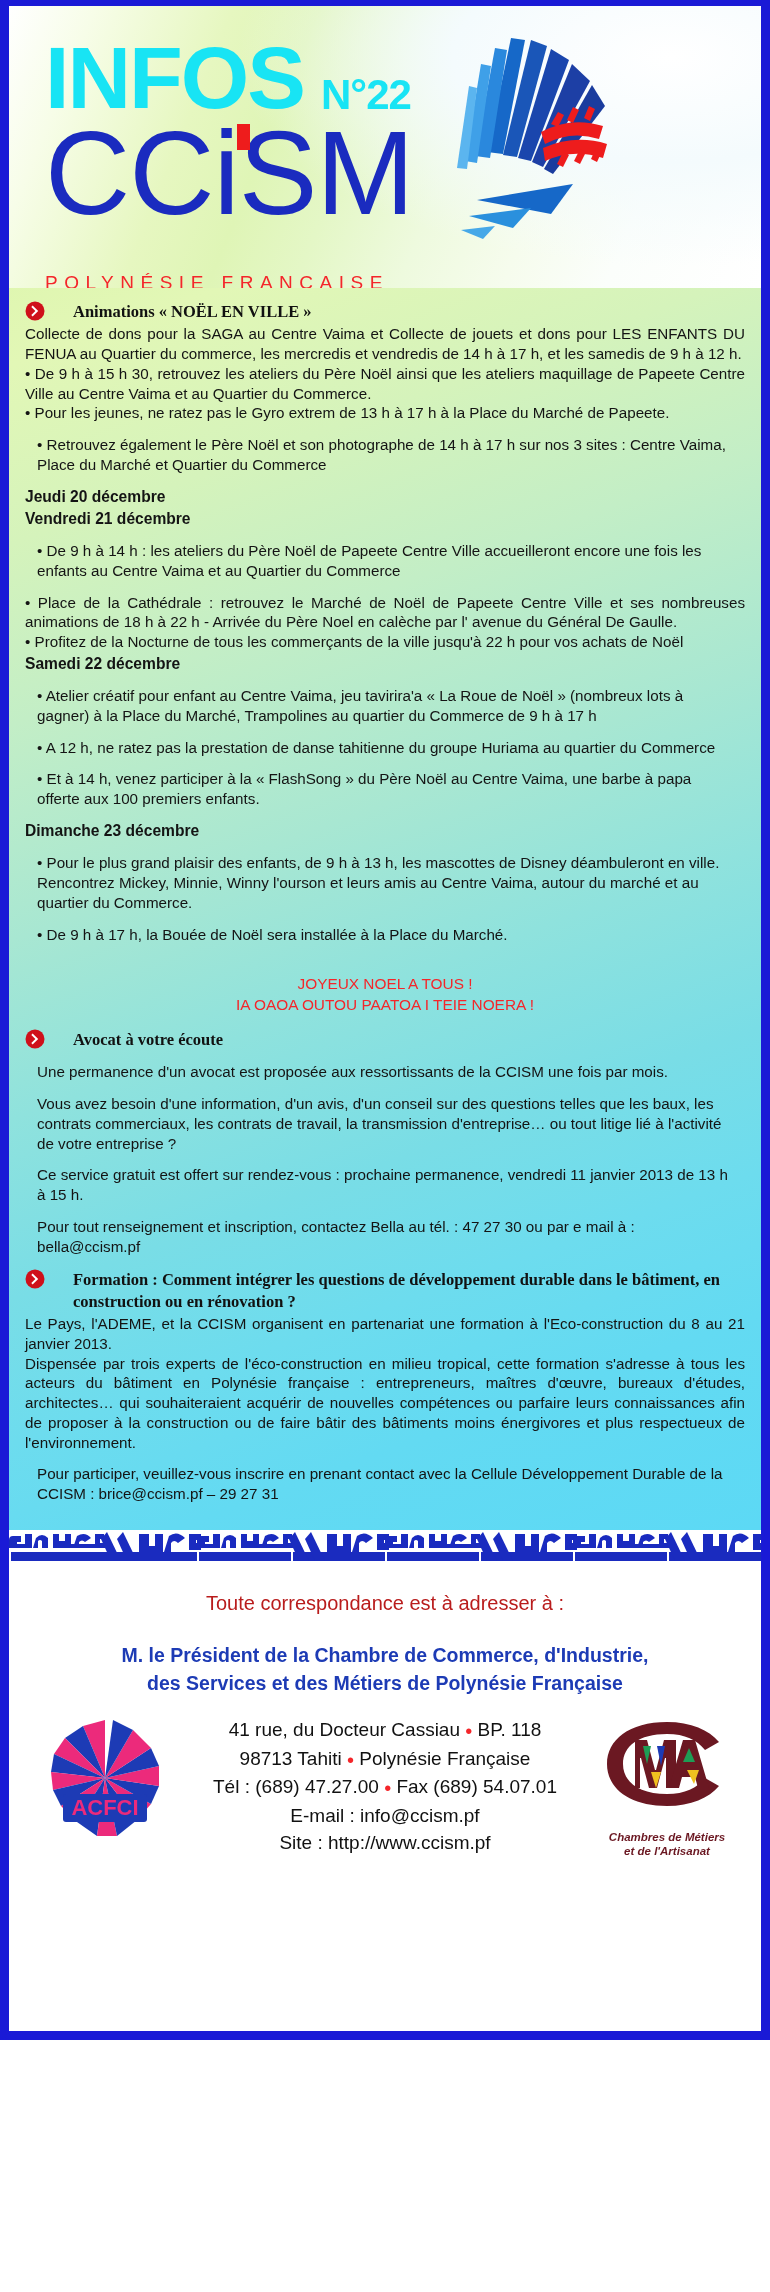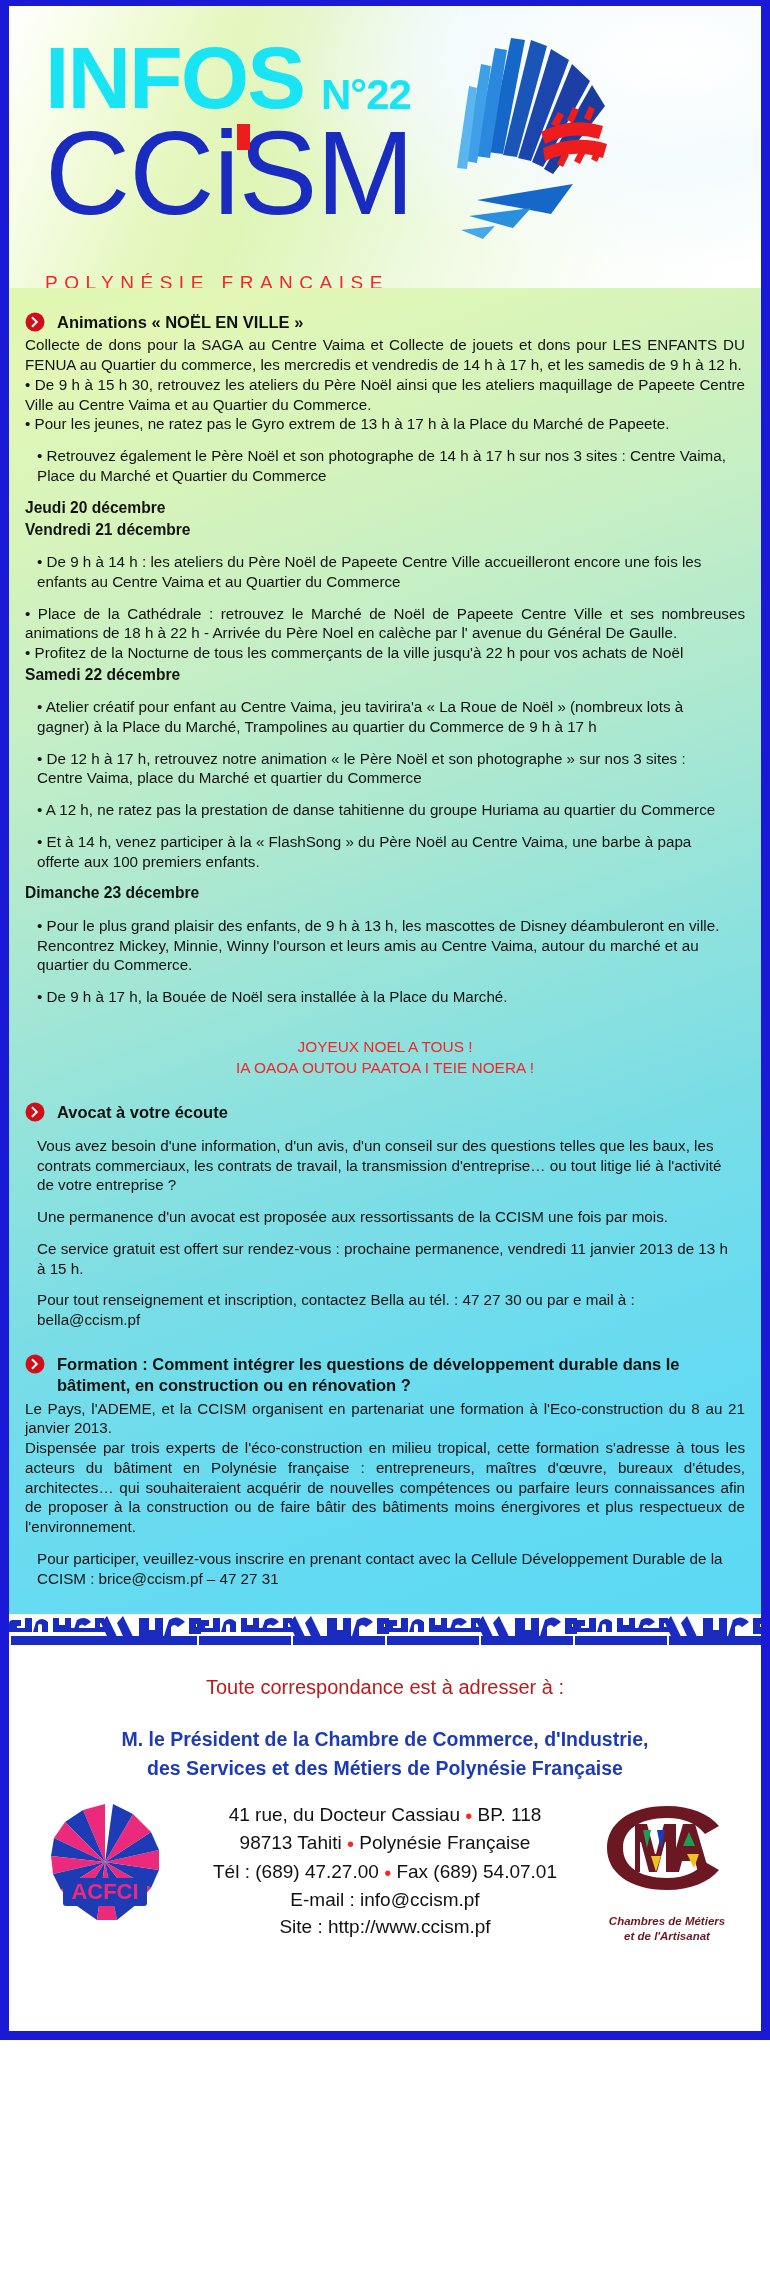--- a/index.html
+++ b/index.html
@@ -118,25 +118,26 @@
   
   .content{
     padding:0 16px 0 16px;
     color:#141414;
     font-size:15.2px;
     line-height:1.30;
   }
   .sec-head{
     display:flex;
     align-items:flex-start;
-    gap:12px;
+    gap:28px;
     font-weight:bold;
     font-size:16.5px;
     color:#111;
-    margin:23px 0 2px 0;
+    margin:12px 0 2px 0;
+    font-family:Liberation Serif, serif;
   }
   .sec-head .chev{
     flex:0 0 auto;
     margin-top:1px;
   }
   .sec-head .sec-title{ padding-top:1px; }
   p.t{ margin:0; text-align:justify; }
   p.tl{ margin:12px; }
   .day{ font-weight:bold; margin:2px 0 0 0; font-size:15.6px;}
   .greet{
@@ -264,55 +265,54 @@
 
       <div class="day">Jeudi 20 décembre</div>
 
       <div class="day">Vendredi 21 décembre</div>
       <p class="tl">• De 9 h à 14 h : les ateliers du Père Noël de Papeete Centre Ville accueilleront encore une fois les enfants au Centre Vaima et au Quartier du Commerce</p>
       <p class="t">• Place de la Cathédrale : retrouvez le Marché de Noël de Papeete Centre Ville et ses nombreuses animations de 18 h à 22 h - Arrivée du Père Noel en calèche par l' avenue du Général De Gaulle.</p>
       <p class="t">• Profitez de la Nocturne de tous les commerçants de la ville jusqu'à 22 h pour vos achats de Noël</p>
 
       <div class="day">Samedi 22 décembre</div>
       <p class="tl">• Atelier créatif pour enfant au Centre Vaima, jeu tavirira'a  « La Roue de Noël » (nombreux lots à gagner)  à la Place du Marché, Trampolines au quartier du Commerce de 9 h à 17 h</p>
-      <p class="tl">• De 12 h à 17 h, retrouvez notre animation « le Père Noël et son photographe » sur nos 3 sites : Centre Vaima, place du Marché et  quartier du Commerce</p>
       <p class="tl">• A 12 h, ne ratez pas la prestation de danse tahitienne du groupe Huriama au quartier du Commerce</p>
       <p class="tl">• Et à  14 h, venez participer à la « FlashSong » du Père Noël au Centre Vaima, une barbe à papa offerte aux 100 premiers enfants.</p>
 
       <div class="day">Dimanche 23 décembre</div>
       <p class="tl">• Pour le plus grand plaisir des enfants, de 9 h à 13 h, les mascottes de Disney déambuleront en ville. Rencontrez Mickey, Minnie, Winny l'ourson et leurs amis au Centre Vaima, autour du marché et au quartier du Commerce.</p>
       <p class="tl">• De 9 h à 17 h, la Bouée de Noël sera installée à la Place du Marché.</p>
 
       <div class="greet">
         <div>JOYEUX NOEL A TOUS !</div>
         <div>IA OAOA OUTOU PAATOA I TEIE NOERA !</div>
       </div>
 
       <div class="sec-head">
         <svg class="chev" width="20" height="20" viewBox="0 0 20 20">
           <circle cx="10" cy="10" r="9.5" fill="#cf101a"></circle>
           <path d="M7.6 4.6 L13.2 10 L7.6 15.4 L6.3 14.1 L10.4 10 L6.3 5.9 Z" fill="#ffffff"></path>
         </svg>
         <span class="sec-title">Avocat à votre écoute</span>
       </div>
+      <p class="tl">Une permanence d'un avocat est proposée aux ressortissants de la CCISM une fois par mois.</p>
       <p class="tl">Vous avez besoin d'une information, d'un avis, d'un conseil sur des questions telles que les baux, les contrats commerciaux, les contrats de travail, la transmission d'entreprise… ou tout litige lié à l'activité de votre entreprise ?</p>
-      <p class="tl">Une permanence d'un avocat est proposée aux ressortissants de la CCISM une fois par mois.</p>
       <p class="tl">Ce service gratuit est offert sur rendez-vous : prochaine permanence, vendredi 11 janvier 2013 de 13 h à 15 h.</p>
       <p class="tl">Pour tout renseignement et inscription, contactez Bella au tél. : 47 27 30 ou par e mail à : bella@ccism.pf</p>
 
       <div class="sec-head">
         <svg class="chev" width="20" height="20" viewBox="0 0 20 20">
           <circle cx="10" cy="10" r="9.5" fill="#cf101a"></circle>
           <path d="M7.6 4.6 L13.2 10 L7.6 15.4 L6.3 14.1 L10.4 10 L6.3 5.9 Z" fill="#ffffff"></path>
         </svg>
         <span class="sec-title">Formation : Comment intégrer les questions de développement durable dans le bâtiment, en construction ou en rénovation ?</span>
       </div>
       <p class="t">Le Pays, l'ADEME, et la CCISM organisent en partenariat une formation à l'Eco-construction du 8 au 21 janvier 2013.</p>
       <p class="t">Dispensée par trois experts de l'éco-construction en milieu tropical, cette formation s'adresse à tous les acteurs du bâtiment en Polynésie française : entrepreneurs, maîtres d'œuvre, bureaux d'études, architectes… qui souhaiteraient acquérir de nouvelles compétences ou parfaire leurs connaissances afin de proposer à la construction ou de faire bâtir des bâtiments moins énergivores et plus respectueux de l'environnement.</p>
-      <p class="tl">Pour participer, veuillez-vous inscrire en prenant contact avec la Cellule Développement Durable de la CCISM : brice@ccism.pf – 47 27 31</p>
+      <p class="tl">Pour participer, veuillez-vous inscrire en prenant contact avec la Cellule Développement Durable de la CCISM : brice@ccism.pf – 29 27 31</p>
       <div class="spacer-sm"></div>
     </div>
   </div>
 
   <svg class="tribal" viewBox="0 0 752 36" preserveAspectRatio="none">
     <rect width="752" height="36" fill="#ffffff"></rect>
     <g fill="#1a2bbf">
       <g>
         <rect x="2" y="22" width="94" height="9"></rect>
         <path d="M4 6 h8 v6 h-4 v6 h-8 v-8 q0 -4 4 -4 z"></path>

